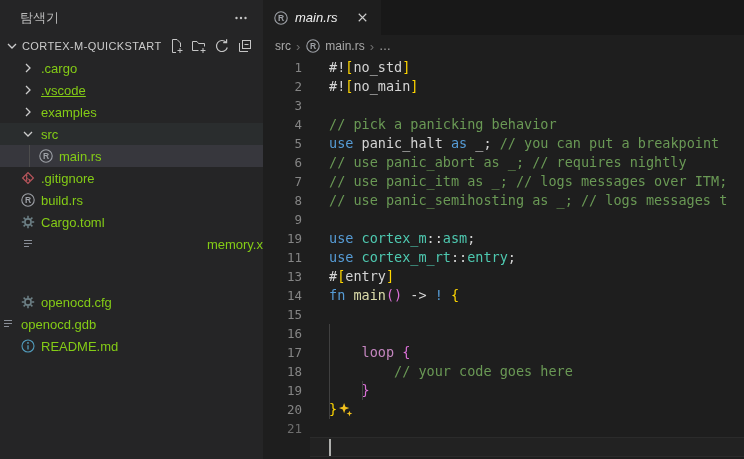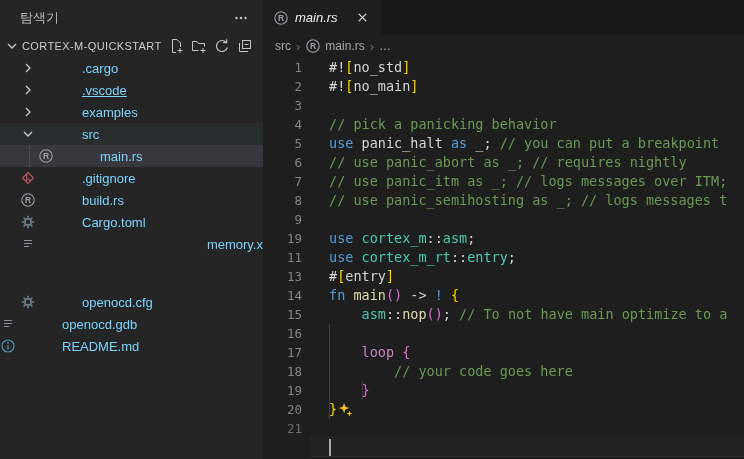--- a/index.html
+++ b/index.html
@@ -9,21 +9,21 @@
   
   .sidebar{position:absolute;left:0;top:0;width:263px;height:100%;background:#252526;}
   .sidebar-header{height:35px;display:flex;align-items:center;padding:0 14px 0 20px;color:#bbbbbb;font-size:13px;}
   .sidebar-header .spacer{flex:1;}
   .section-header{height:22px;display:flex;align-items:center;padding-left:4px;color:#cccccc;}
   .section-header .root-label{font-weight:normal;font-size:11px;letter-spacing:.4px;margin-left:2px;}
   .section-header .spacer{flex:1;}
   .section-actions{display:flex;gap:7px;padding-right:10px;}
   .section-actions .action{width:16px;height:16px;display:flex;align-items:center;justify-content:center;cursor:pointer;}
   .tree{position:absolute;left:0;top:57px;right:0;}
-  .tree-row{height:22px;display:flex;align-items:center;font-size:13px;color:#7dd3fc;cursor:pointer;gap:41px;}
+  .tree-row{height:22px;display:flex;align-items:center;font-size:13px;color:#84cc16;cursor:pointer;}
   .tree-row .icon{width:16px;height:16px;flex:none;display:flex;align-items:center;justify-content:center;margin-right:5px;}
   .tree-row.selected{background:#37373d;}
   .tree-row.focused{background:#2a2d2e;}
   .tree-guide{position:absolute;left:29px;width:1px;background:#4c4c4c;}
   .icon svg{display:block;}
 
   
   .tabbar{position:absolute;left:263px;top:0;right:0;height:35px;background:#181818;display:flex;}
   .tab{height:35px;background:#1e1e1e;display:flex;align-items:center;padding:0 9px 0 10px;gap:6px;min-width:118px;box-sizing:border-box;cursor:pointer;}
   .tab .tab-label{color:#efefef;font-size:13px;font-style:italic;}
@@ -195,21 +195,21 @@
           <span>openocd.cfg</span>
         </div>
         <div class="tree-row" style="">
           <span class="icon">
             <svg width="16" height="16" viewBox="0 0 16 16">
               <path d="M4 4.5h8M4 7.5h8M4 10.5h5" stroke="#8a8f98" stroke-width="1.2" fill="none"></path>
             </svg>
           </span>
           <span>openocd.gdb</span>
         </div>
-        <div class="tree-row" style="">
+        <div class="tree-row" style="padding-left: 20px;">
           <span class="icon">
             <svg width="16" height="16" viewBox="0 0 16 16">
               <circle cx="8" cy="8" r="6" fill="none" stroke="#519aba" stroke-width="1.1"></circle>
               <circle cx="8" cy="4.9" r=".95" fill="#519aba"></circle>
               <path d="M8 7.2v4.2" stroke="#519aba" stroke-width="1.3"></path>
             </svg>
           </span>
           <span>README.md</span>
         </div>
       </div>
@@ -303,21 +303,20 @@
         <div class="code-row">
           <span class="lnum">13</span>
           <span class="ltext"><span class="t-fg">#</span><span class="t-b1">[</span><span class="t-fg">entry</span><span class="t-b1">]</span></span>
         </div>
         <div class="code-row">
           <span class="lnum">14</span>
           <span class="ltext"><span class="t-kw">fn </span><span class="t-fn">main</span><span class="t-b2">(</span><span class="t-b2">)</span><span class="t-fg"> -&gt; </span><span class="t-kw">! </span><span class="t-b1">{</span></span>
         </div>
         <div class="code-row">
           <span class="lnum">15</span>
-          <span class="ltext"><span class="t-fg">    </span><span class="t-type">asm</span><span class="t-fg">::</span><span class="t-fn">nop</span><span class="t-b2">(</span><span class="t-b2">)</span><span class="t-fg">; </span><span class="t-cm">// To not have main optimize to a</span></span>
         </div>
         <div class="code-row">
           <span class="lnum">16</span>
           <span class="ltext"></span>
         </div>
         <div class="code-row">
           <span class="lnum">17</span>
           <span class="ltext"><span class="t-fg">    </span><span class="t-ctrl">loop </span><span class="t-b2">{</span></span>
         </div>
         <div class="code-row">

